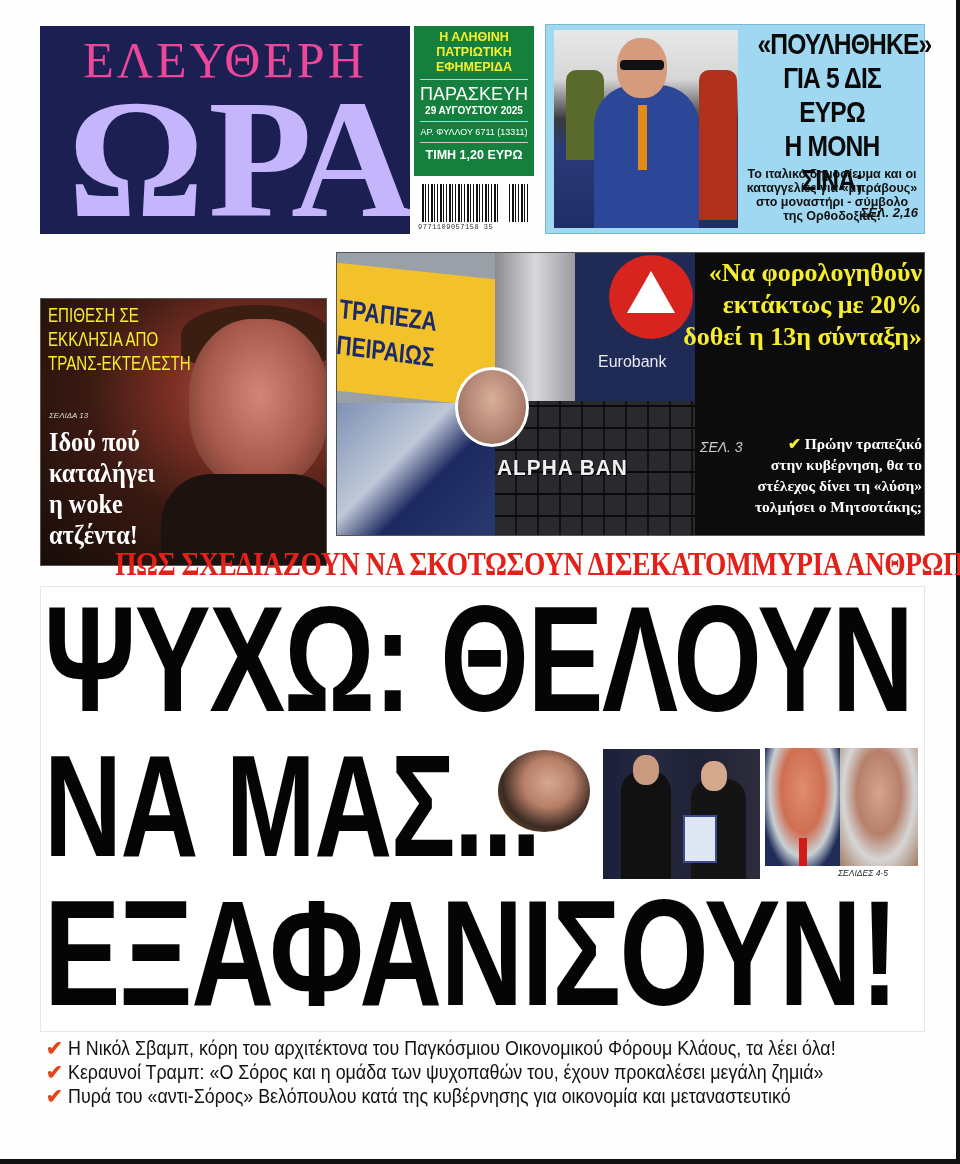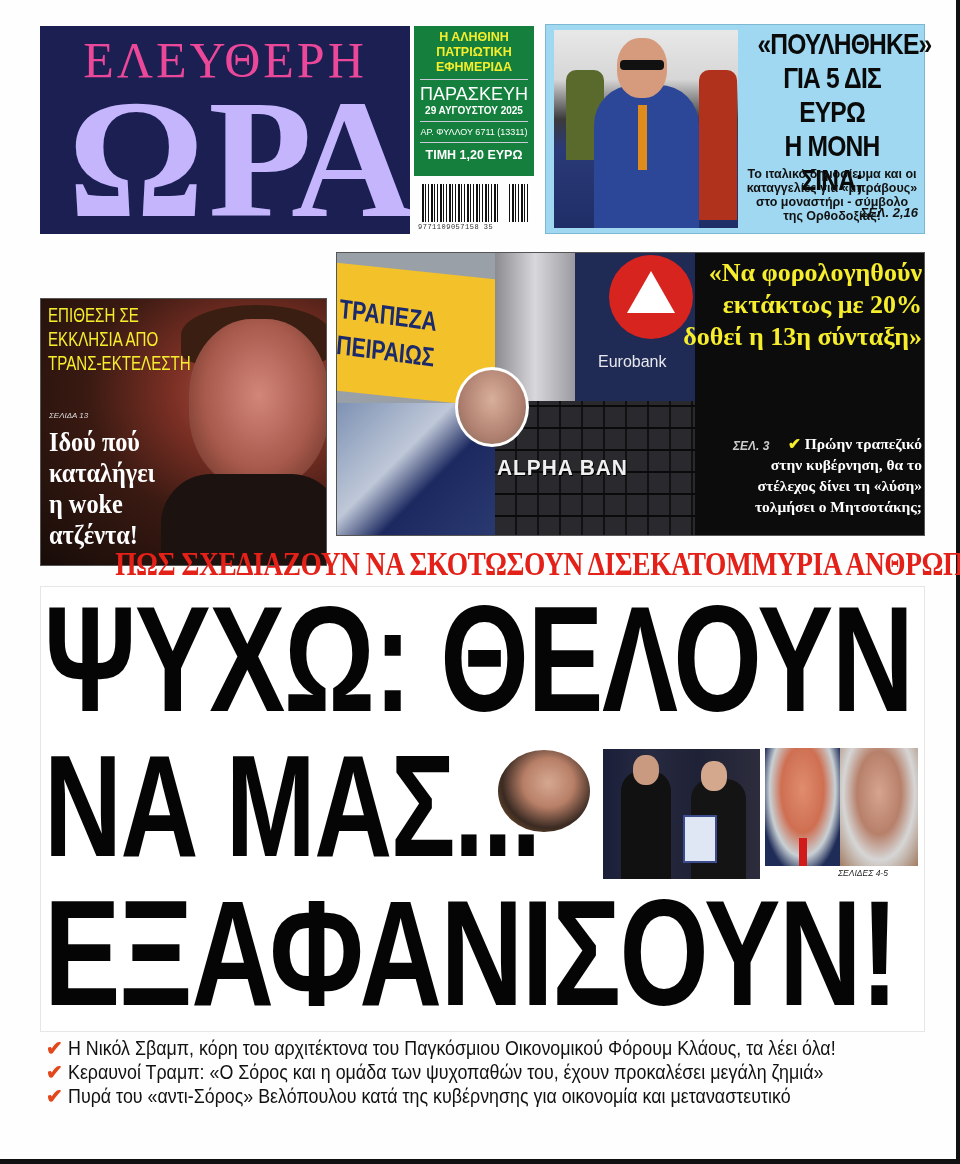--- a/index.html
+++ b/index.html
@@ -78,21 +78,21 @@
     background: repeating-linear-gradient(90deg, #2a2a2e 0 20px, #111 20px 22px), #333; }
   .story-banks .grid-bldg::after { content: ""; position: absolute; inset: 0;
     background: repeating-linear-gradient(0deg, transparent 0 20px, #0a0a0a 20px 22px); }
   .story-banks .alpha-text { position: absolute; left: 160px; top: 202px; color: #f0f0f0; font-weight: bold; font-size: 22px; letter-spacing: 1px;
     transform: scaleX(0.95); transform-origin: left top; text-shadow: 1px 1px 0 #000; white-space: nowrap; }
   .story-banks .bottom-left { position: absolute; left: 0; top: 150px; width: 158px; height: 134px; background: linear-gradient(135deg, #7e92b4 0%, #bfc8d8 40%, #1c2960 60%, #2a3a70 100%); }
   .story-banks .portrait { position: absolute; left: 118px; top: 114px; width: 74px; height: 80px; border-radius: 50%;
     background: radial-gradient(ellipse at 50% 40%, #d8b09a 0%, #b08070 60%, #7a6656 100%); border: 3px solid #fff; }
   .story-banks .headline { position: absolute; left: 345px; top: 4px; width: 240px; text-align: right;
     font-family: "Liberation Serif", serif; font-weight: bold; font-size: 26px; line-height: 32px; color: #f6ee2c; }
-  .story-banks .page-ref { position: absolute; left: 396px; top: 186px; font-size: 12px; font-style: italic; color: #ccc; font-weight: bold; }
+  .story-banks .page-ref { position: absolute; left: 363px; top: 186px; font-size: 14px; font-style: italic; color: #ccc; }
   .story-banks .sub { position: absolute; left: 345px; top: 180px; width: 240px; text-align: right;
     font-family: "Liberation Serif", serif; font-weight: bold; font-size: 15.5px; line-height: 21px; color: #ffffff; }
   .story-banks .sub .check { color: #f6ee2c; }
 
   
   .strap { position: absolute; left: 40px; top: 546px; width: 885px; text-align: center; color: #e32119;
     font-family: "Liberation Serif", serif; font-weight: bold; font-size: 33px; line-height: 36px; white-space: nowrap;
     transform: scaleX(0.83); transform-origin: center top; letter-spacing: -0.5px; }
 
   

